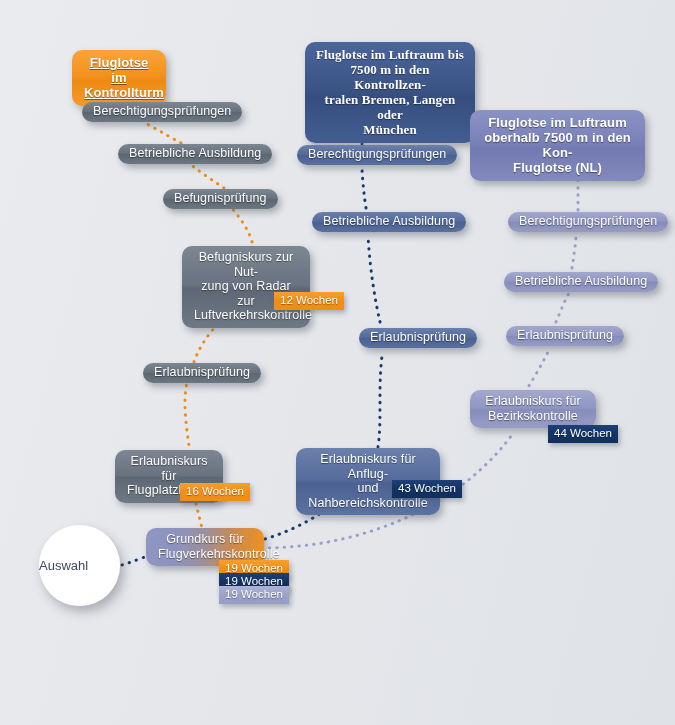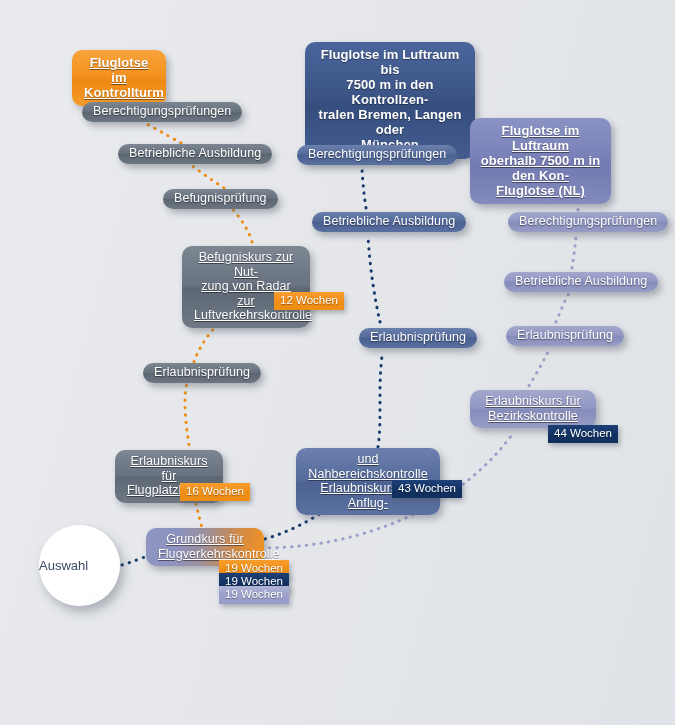--- a/index.html
+++ b/index.html
@@ -49,21 +49,21 @@
     background:linear-gradient(180deg,#4b659c 0%,#3c5586 45%,#364e7e 55%,#445d92 100%);
     font-weight:bold;font-size:13px;border-radius:10px;padding:5px 10px 6px;
   }
   .top-lilac{
     background:linear-gradient(180deg,#8b92c4 0%,#7a81b8 45%,#737ab2 55%,#838 abc 100%);
     background:linear-gradient(180deg,#8b92c4 0%,#7a81b8 45%,#737ab2 55%,#838abc 100%);
     font-weight:bold;font-size:13px;border-radius:10px;padding:5px 10px 6px;
   }
 
   .course{
-    font-size:12.5px;border-radius:10px;padding:4px 12px 5px;text-decoration:underline;
+    font-size:12.5px;border-radius:10px;padding:4px 12px 5px;
   }
   .c-gray  {background:linear-gradient(180deg,#7d8792 0%,#687280 48%,#5e6874 52%,#6f7985 100%);}
   .c-blue  {background:linear-gradient(180deg,#6b80ac 0%,#556b9c 48%,#4c6292 52%,#5c72a2 100%);}
   .c-lilac {background:linear-gradient(180deg,#a3a8cd 0%,#9096c2 48%,#878dbb 52%,#979dc5 100%);}
   .c-mix   {background:linear-gradient(100deg,#9096c2 0%,#8d93bf 26%,#9a8f9d 48%,#d08a4a 74%,#f2921d 100%);}
 
   
   .badge{
     position:absolute;
     font-size:11.5px;
@@ -143,40 +143,40 @@
   <div class="badge b-orange" style="left:274px;top:292px;">12 Wochen</div>
 
   <div class="node pill g-gray" style="left:143px;top:363px;">Erlaubnisprüfung</div>
 
   <div class="node course c-gray" style="left:115px;top:450px;width:108px;">
     <div>Erlaubniskurs für</div>
     <div>Flugplatzkontrolle</div>
   </div>
   <div class="badge b-orange" style="left:180px;top:483px;">16 Wochen</div>
 
-  <div class="node top-navy" style="left:305px;top:42px;width:170px;">
+  <div class="node top-navy" style="left:305px;top:42px;width:170px;font-family:Liberation Serif, serif;">
     <div>Fluglotse im Luftraum bis</div>
     <div>7500 m in den Kontrollzen-</div>
     <div>tralen Bremen, Langen oder</div>
     <div>München</div>
   </div>
 
   <div class="node pill g-blue" style="left:297px;top:145px;">Berechtigungsprüfungen</div>
 
   <div class="node pill g-blue" style="left:312px;top:212px;">Betriebliche Ausbildung</div>
 
   <div class="node pill g-blue" style="left:359px;top:328px;">Erlaubnisprüfung</div>
 
   <div class="node course c-blue" style="left:296px;top:448px;width:144px;">
+    <div>Erlaubniskurs für Anflug-</div>
     <div>und Nahbereichskontrolle</div>
-    <div>Erlaubniskurs für Anflug-</div>
   </div>
   <div class="badge b-navy" style="left:392px;top:480px;">43 Wochen</div>
 
-  <div class="node top-lilac" style="left:470px;top:118px;width:141px;text-decoration:underline;">
+  <div class="node top-lilac" style="left:470px;top:110px;width:175px;">
     <div>Fluglotse im Luftraum</div>
     <div>oberhalb 7500 m in den Kon-</div>
     <div>Fluglotse (NL)</div>
   </div>
 
   <div class="node pill g-lilac" style="left:508px;top:212px;">Berechtigungsprüfungen</div>
 
   <div class="node pill g-lilac" style="left:504px;top:272px;">Betriebliche Ausbildung</div>
 
   <div class="node pill g-lilac" style="left:506px;top:326px;">Erlaubnisprüfung</div>

